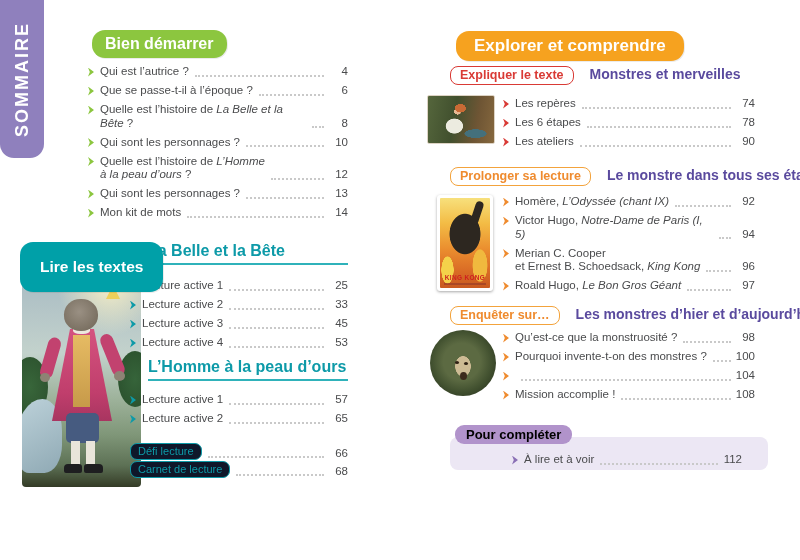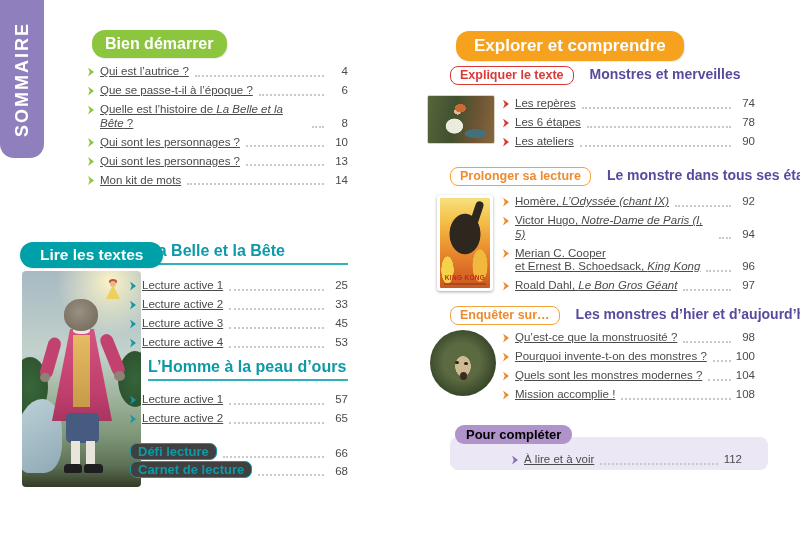--- a/index.html
+++ b/index.html
@@ -9,31 +9,31 @@
   
   .tab{position:absolute;left:0;top:0;width:44px;height:158px;background:#8f80bd;
        border-radius:0 0 14px 14px;display:flex;align-items:center;justify-content:center;}
   .tab span{writing-mode:vertical-rl;transform:rotate(180deg);color:#fff;font-weight:bold;
        font-size:18px;letter-spacing:2px;}
 
   
   .mainpill{position:absolute;color:#fff;font-weight:bold;border-radius:13px;
        box-shadow:1px 1px 0 rgba(0,0,0,.08);white-space:nowrap;}
   #startPill{left:92px;top:30px;font-size:16px;padding:5px 13px;background:#8cc63f;}
-  #lirePill{left:20px;top:242px;font-size:15.5px;padding:4px 20px;background:#00a0a8;z-index:3;}
+  #lirePill{left:20px;top:242px;font-size:15.5px;padding:16px 20px;background:#00a0a8;z-index:3;}
   #explorePill{left:456px;top:31px;font-size:17px;padding:5px 18px;background:#f6a21f;}
 
   
   .list{position:absolute;}
   .ac-green{--ac:#8cc63f;} .ac-teal{--ac:#0d9aa8;} .ac-red{--ac:#d93a35;}
   .ac-orange{--ac:#ef8b2e;} .ac-purple{--ac:#8a6fb5;}
   .row{display:flex;align-items:flex-end;margin-bottom:5.5px;font-size:11.5px;line-height:13.5px;}
   .arw{flex:none;align-self:flex-start;margin:2.5px 6px 0 0;width:6px;height:9px;
        background:var(--ac,#8cc63f);clip-path:polygon(0 0,100% 50%,0 100%,30% 50%);}
-  .lbl{white-space:pre-line;text-decoration:underline;}
+  .lbl{white-space:pre-line;}
   .lbl i{font-style:italic;}
   .leader{flex:1;min-width:12px;border-bottom:2px dotted #c9c9c9;margin:0 4px 2px 6px;}
   .num{flex:none;min-width:20px;text-align:right;}
 
   #startList{left:88px;top:65px;width:260px;}
   #belleList{left:130px;top:279px;width:218px;}
   #hommeList{left:130px;top:393px;width:218px;}
   #boxList{left:130px;top:443px;width:218px;}
   #expliquerList{left:503px;top:97px;width:252px;}
   #prolongerList{left:503px;top:195px;width:252px;}
@@ -41,21 +41,21 @@
 
   
   .tealhead{position:absolute;left:148px;width:200px;color:#0d9aa8;font-weight:bold;
        font-size:16px;padding-bottom:3px;border-bottom:2px solid #2fb2ba;}
   #belleHead{top:242px;}
   #hommeHead{top:358px;}
 
   
   .boxrow{display:flex;align-items:flex-end;margin-bottom:1px;font-size:11.5px;line-height:13px;}
   .tealbox{flex:none;border:1.5px solid #0d9aa8;border-radius:7px;padding:1px 7px;
-       font-weight:bold;font-size:13px;color:#0d9aa8;background:#404040;white-space:nowrap;}
+       font-weight:normal;font-size:11px;color:#0d9aa8;background:#0f172a;white-space:nowrap;}
 
   
   .subhead{position:absolute;left:450px;display:flex;}
   .tag{flex:none;border:1.5px solid;border-radius:8px;padding:1px 9px;font-size:12.5px;
        font-weight:bold;line-height:15px;background:#fff;white-space:nowrap;}
   .tag.red{color:#d93a35;border-color:#d93a35;}
   .tag.or{color:#ef8b2e;border-color:#f3a33c;}
   .shead{font-size:14px;font-weight:bold;color:#5a4a9e;margin-left:16px;white-space:nowrap;}
   #expliquerHead{top:66px;} #prolongerHead{top:167px;} #enqueterHead{top:306px;}
 
@@ -157,20 +157,27 @@
       <span class="num">8</span>
     </div>
     <div class="row">
       <span class="arw"></span>
       <span class="lbl"><span>Qui sont les personnages ?</span><i></i><span></span></span>
       <span class="leader"></span>
       <span class="num">10</span>
     </div>
     <div class="row">
       <span class="arw"></span>
+      <span class="lbl"><span>Quelle est l’histoire de </span><i>L’Homme
+à la peau d’ours</i><span> ?</span></span>
+      <span class="leader"></span>
+      <span class="num">12</span>
+    </div>
+    <div class="row">
+      <span class="arw"></span>
       <span class="lbl"><span>Qui sont les personnages ?</span><i></i><span></span></span>
       <span class="leader"></span>
       <span class="num">13</span>
     </div>
     <div class="row">
       <span class="arw"></span>
       <span class="lbl"><span>Mon kit de mots</span><i></i><span></span></span>
       <span class="leader"></span>
       <span class="num">14</span>
     </div>
@@ -307,21 +314,21 @@
     </div>
     <div class="row">
       <span class="arw"></span>
       <span class="lbl"><span>Merian C. Cooper
 et Ernest B. Schoedsack, </span><i>King Kong</i></span>
       <span class="leader"></span>
       <span class="num">96</span>
     </div>
     <div class="row">
       <span class="arw"></span>
-      <span class="lbl"><span>Roald Dahl, </span><i>Le Bon Gros Géant</i></span>
+      <span class="lbl"><span>Roald Hugo, </span><i>Le Bon Gros Géant</i></span>
       <span class="leader"></span>
       <span class="num">97</span>
     </div>
   </div>
 
   <div class="subhead" id="enqueterHead">
     <span class="tag or">Enquêter sur…</span>
     <span class="shead">Les monstres d’hier et d’aujourd’hui</span>
   </div>
   <div class="ill" id="medusaThumb"></div>
@@ -333,21 +340,20 @@
       <span class="num">98</span>
     </div>
     <div class="row">
       <span class="arw"></span>
       <span class="lbl"><span>Pourquoi invente-t-on des monstres ?</span></span>
       <span class="leader"></span>
       <span class="num">100</span>
     </div>
     <div class="row">
       <span class="arw"></span>
-      <span class="lbl"><span>Quels sont les monstres modernes ?</span></span>
       <span class="leader"></span>
       <span class="num">104</span>
     </div>
     <div class="row">
       <span class="arw"></span>
       <span class="lbl"><span>Mission accomplie !</span></span>
       <span class="leader"></span>
       <span class="num">108</span>
     </div>
   </div>

